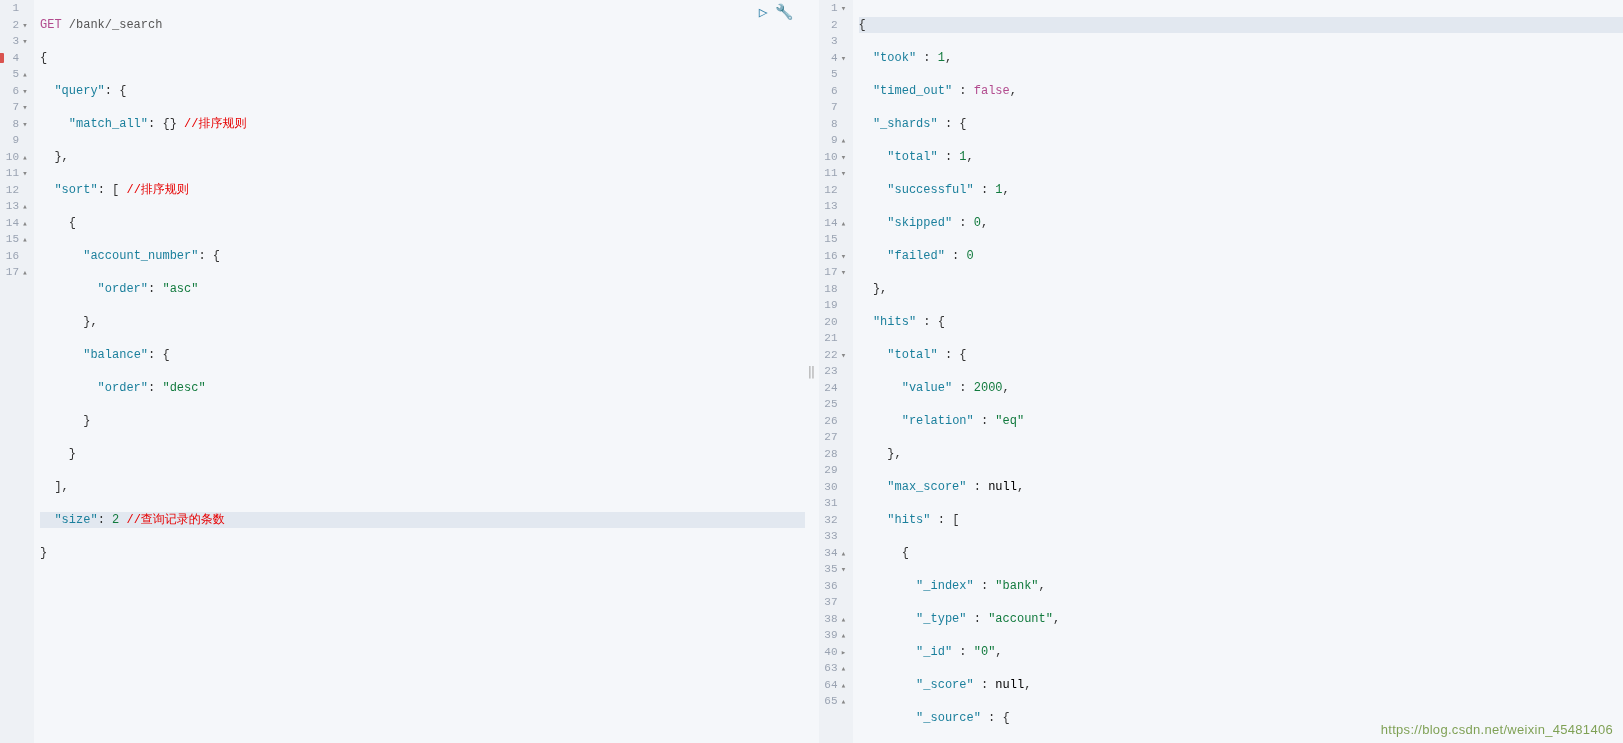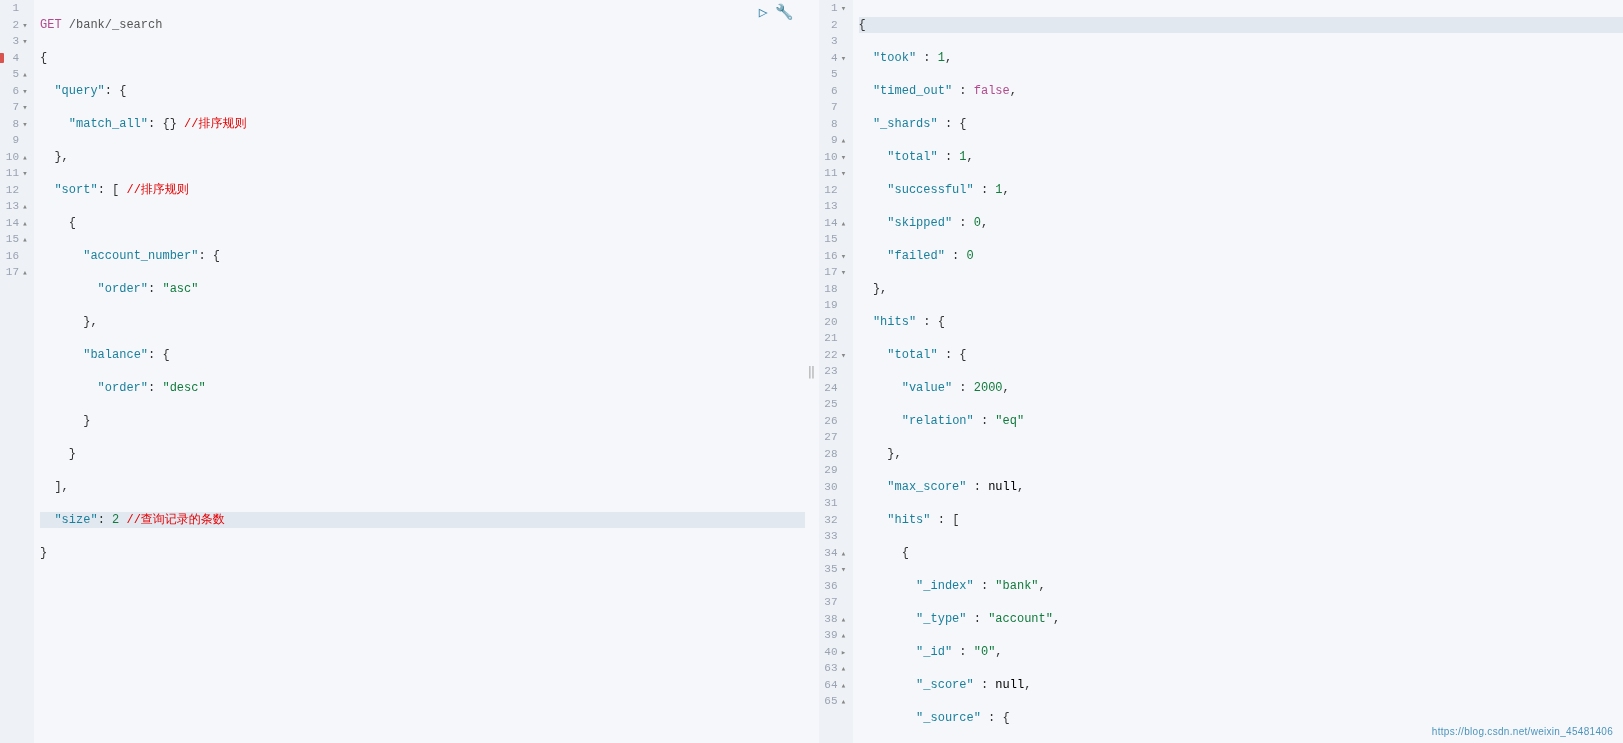--- a/index.html
+++ b/index.html
@@ -84,22 +84,22 @@
 }
 .actions span {
   color: #3a87ad;
   font-size: 15px;
   cursor: pointer;
 }
 .watermark {
   position: absolute;
   right: 10px;
   bottom: 6px;
-  color: #0369a1;
-  font-size: 10px;
+  color: #4d7c0f;
+  font-size: 13px;
   font-family: Arial, sans-serif;
   letter-spacing: 0.3px;
   opacity: 0.7;
   pointer-events: none;
 }
 </style>
 </head>
 <body>
 
 <div class="pane pane-left">

